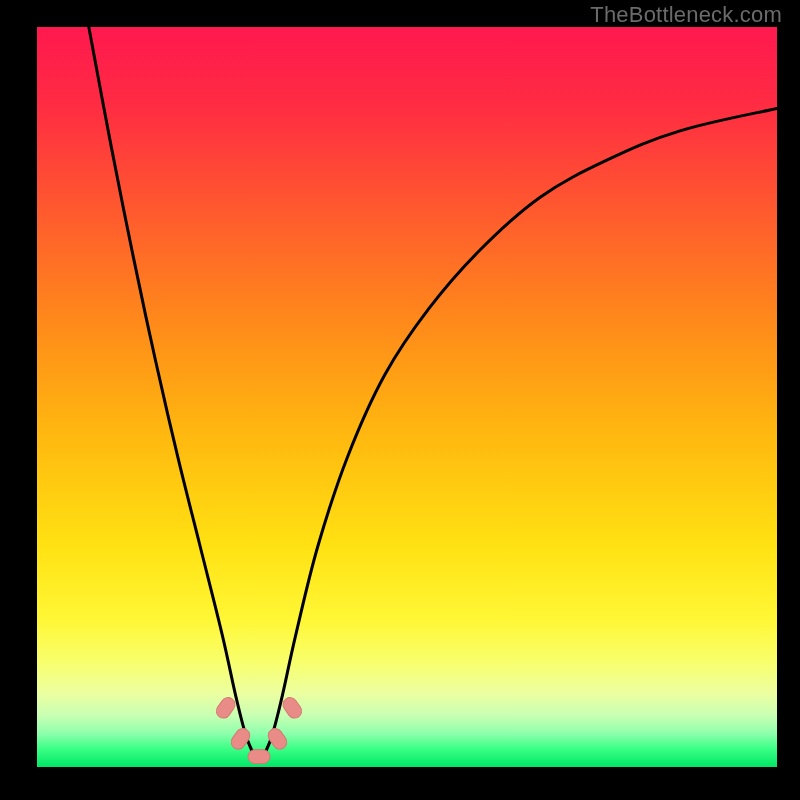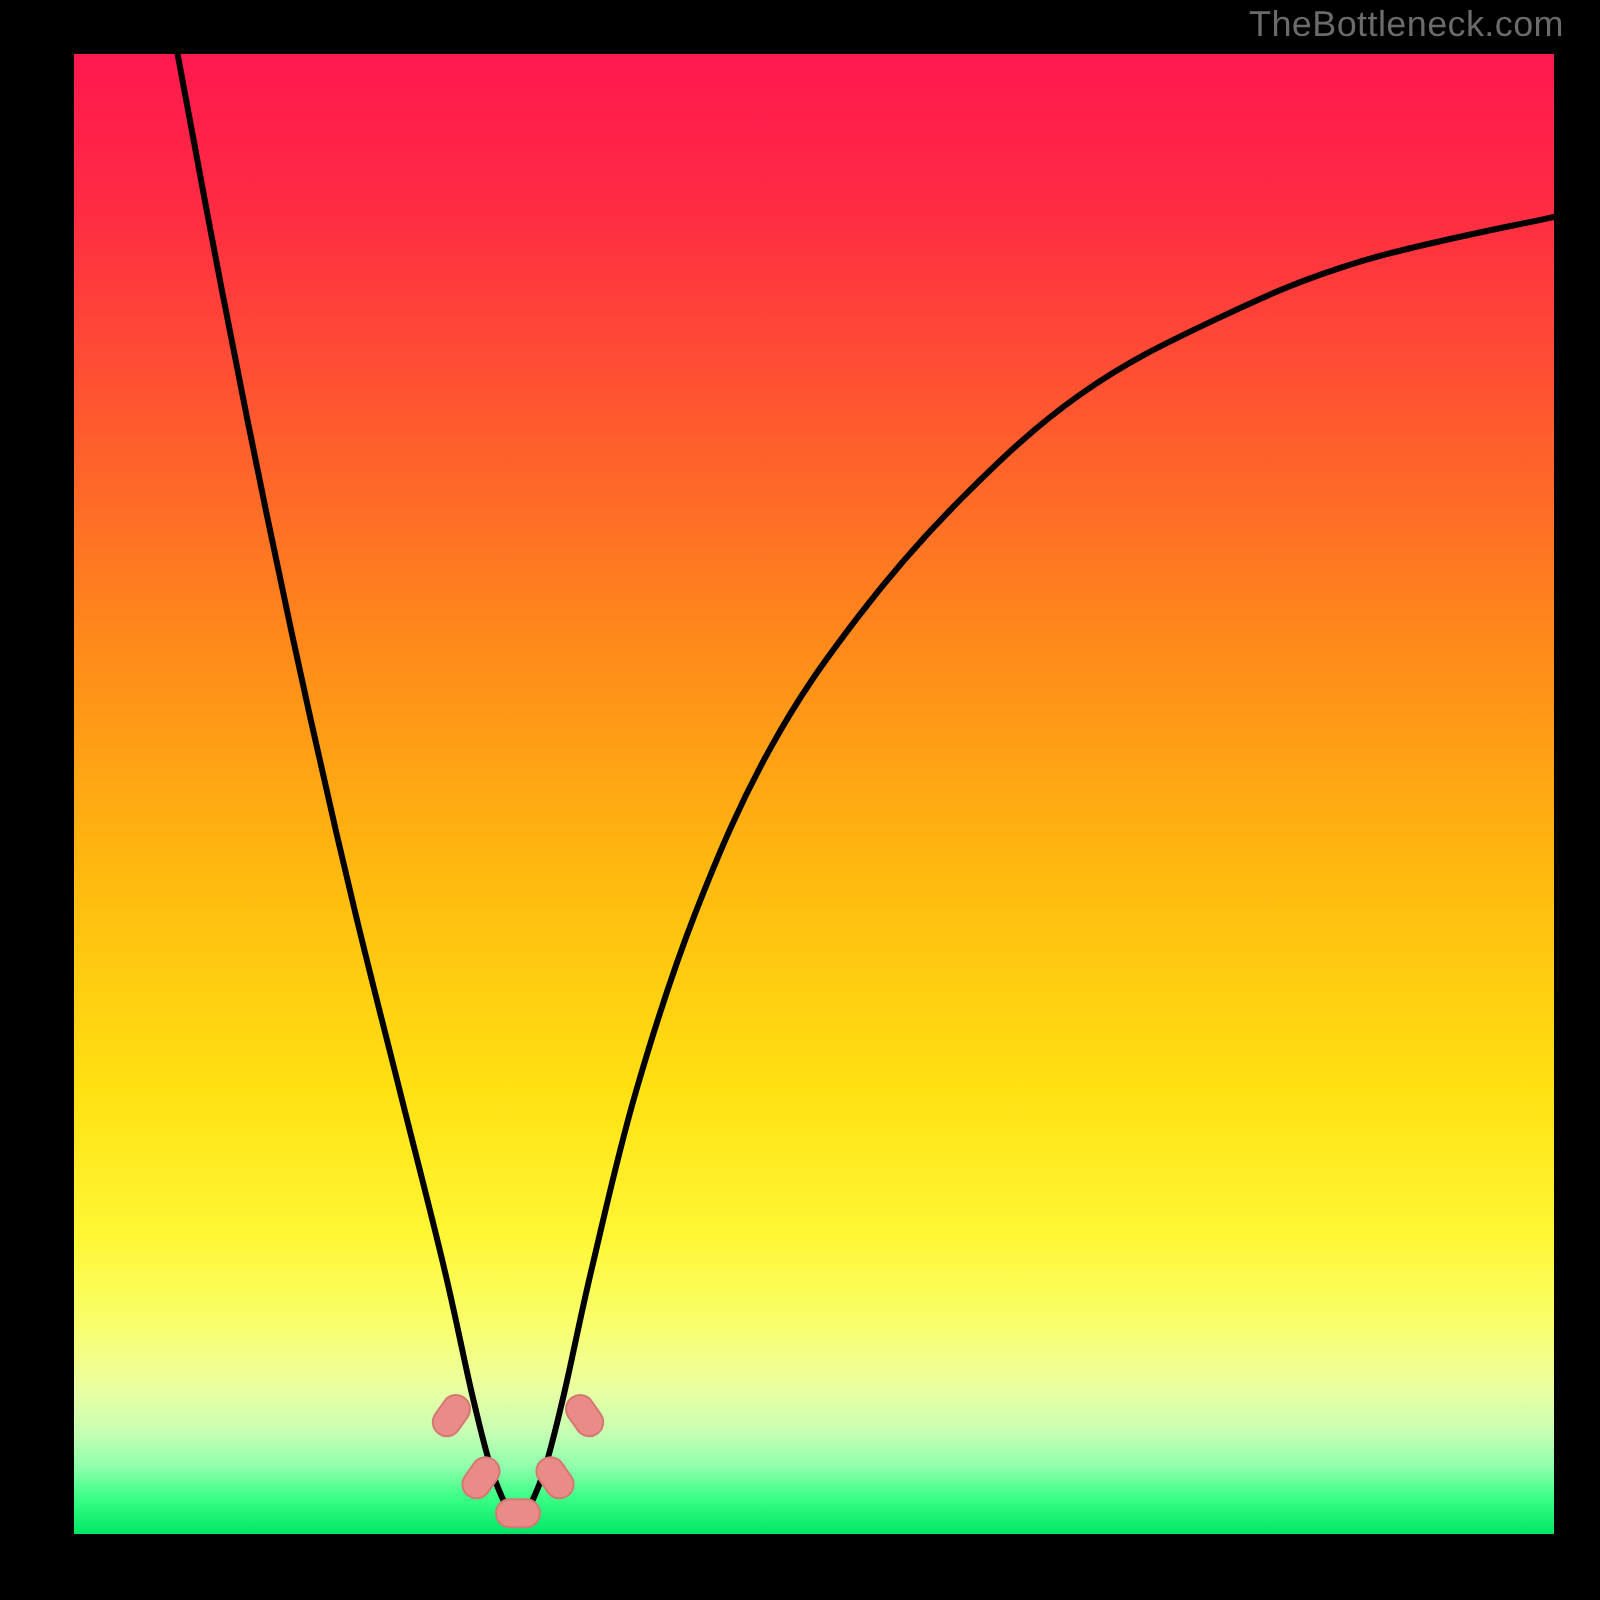--- a/index.html
+++ b/index.html
@@ -38,21 +38,21 @@
     left: 0;
     top: 0;
     width: 100%;
     height: 100%;
   }
   .watermark {
     position: absolute;
     top: 2px;
     right: 18px;
     font-family: Arial, Helvetica, sans-serif;
-    font-size: 18px;
+    font-size: 22px;
     color: #6b6b6b;
     letter-spacing: 0.2px;
   }
 </style>
 </head>
 <body>
 
 <div class="frame">
 
   <div class="plot-area">

